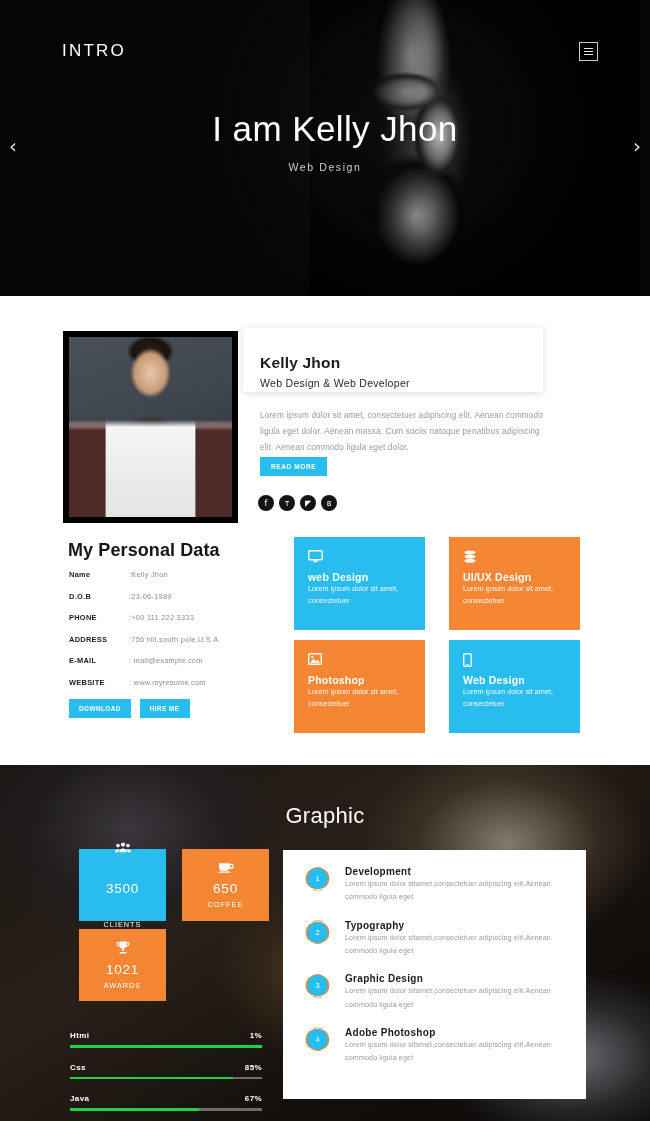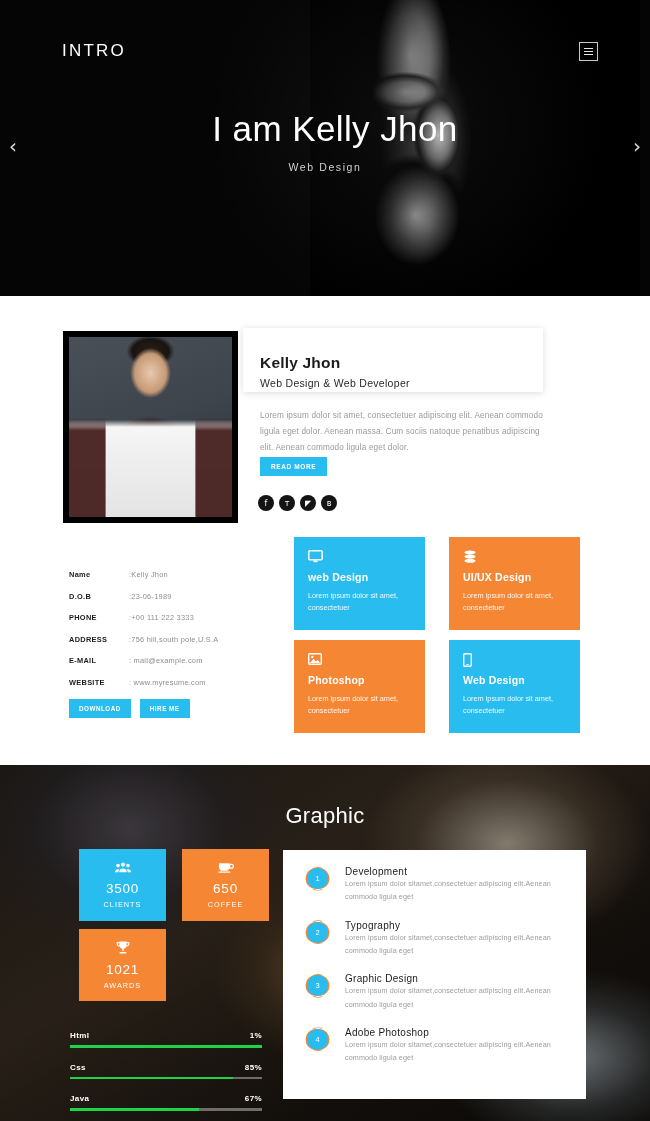--- a/index.html
+++ b/index.html
@@ -161,21 +161,21 @@
     position: absolute; left: 294px; top: 241px;
     width: 286px;
     display: grid; grid-template-columns: 131px 131px;
     gap: 10px 24px;
   }
   .svc-card { height: 93px; padding: 13px 14px 0 14px; color: #fff; }
   .svc-card.cyan { background: #29bcee; }
   .svc-card.orange { background: #f58634; }
   .svc-icon { height: 19px; font-size: 14px; line-height: 1; font-family: "DejaVu Sans", sans-serif; }
   .svc-card h3 { font-size: 10.5px; font-weight: 700; margin-top: 2px; letter-spacing: 0.2px; }
-  .svc-card p { font-size: 7.3px; line-height: 1.65; margin-top: 7px; color: rgba(255,255,255,0.92); }
+  .svc-card p { font-size: 7.3px; line-height: 1.65; color: rgba(255,255,255,0.92); }
 
   
   .services {
     position: absolute; left: 0; top: 765px;
     width: 650px; height: 356px;
     overflow: hidden;
     background:
       radial-gradient(ellipse 200px 140px at 78% 22%, #c4b8a6 0%, rgba(120,100,80,0.45) 45%, rgba(0,0,0,0) 72%),
       radial-gradient(ellipse 160px 120px at 52% 58%, #8a6a42 0%, rgba(90,65,38,0.5) 50%, rgba(0,0,0,0) 78%),
       radial-gradient(ellipse 190px 150px at 20% 18%, #55505a 0%, rgba(45,42,50,0.6) 50%, rgba(0,0,0,0) 80%),
@@ -190,21 +190,21 @@
     position: absolute; left: 0; top: 38px; width: 100%;
     text-align: center; color: #fff; font-size: 22px; font-weight: 400; letter-spacing: 0.3px;
     z-index: 3;
   }
   .stats {
     position: absolute; left: 79px; top: 84px;
     display: grid; grid-template-columns: 87px 87px; gap: 8px 16px;
     z-index: 3;
   }
   .stat { height: 72px; display: flex; flex-direction: column; align-items: center; justify-content: center; color: #fff; }
-  .stat.cyan { background: #29bcee; }
+  .stat.cyan { background: #29bcee; gap: 20px; }
   .stat.orange { background: #f58634; }
   .stat-icon { font-size: 13px; line-height: 1; margin-bottom: 6px; font-family: "DejaVu Sans", sans-serif; }
   .stat-num { font-size: 13.5px; letter-spacing: 0.8px; font-weight: 400; }
   .stat-label { font-size: 7.3px; letter-spacing: 1px; margin-top: 4px; }
 
   .skills { position: absolute; left: 70px; top: 266px; width: 192px; z-index: 3; }
   .skill { margin-bottom: 15px; }
   .skill-head { display: flex; justify-content: space-between; color: #fff; font-size: 8px; font-weight: 700; letter-spacing: 0.4px; margin-bottom: 5px; }
   .skill-track { height: 2.5px; background: rgba(220,220,220,0.45); }
   .skill-fill { height: 100%; background: #1fd348; }
@@ -223,21 +223,21 @@
     margin-right: 17px; margin-top: 2px;
     box-shadow: -1.5px 0 0 0 #f58634, 1.5px 0 0 0 #f58634;
     position: relative;
   }
   .svc-num::before {
     content: ""; position: absolute; inset: -1.5px;
     border-radius: 50%; border: 1.5px solid #f58634;
     clip-path: polygon(0 0, 30% 0, 30% 100%, 0 100%, 100% 100%, 70% 100%, 70% 0, 100% 0);
     z-index: -1;
   }
-  .svc-body h4 { font-size: 10px; font-weight: 400; color: #1c1c1c; letter-spacing: 0.3px; }
+  .svc-body h4 { font-size: 10px; font-weight: 700; color: #1c1c1c; letter-spacing: 0.3px; }
   .svc-body p { font-size: 7.2px; line-height: 1.85; color: #9c9c9c; letter-spacing: 0.1px; }
 </style>
 </head>
 <body>
 
 <div class="page">
 
   <section class="hero">
     <div class="hero-portrait"></div>
     <div class="hero-grain"></div>
@@ -274,20 +274,21 @@
     <p class="about-text">Lorem ipsum dolor sit amet, consectetuer adipiscing elit. Aenean commodo ligula eget dolor. Aenean massa. Cum sociis natoque penatibus adipiscing elit. Aenean commodo ligula eget dolor.</p>
     <button class="readmore">READ MORE</button>
 
     <div class="social">
       <span>f</span>
       <span>ᴛ</span>
       <span>◤</span>
       <span>в</span>
     </div>
 
+    <h2 class="pd-title">My Personal Data</h2>
 
     <div class="pd-list">
       <div class="pd-row">
         <div class="pd-label">Name</div>
         <div class="pd-value">:Kelly Jhon</div>
       </div>
       <div class="pd-row">
         <div class="pd-label">D.O.B</div>
         <div class="pd-value">:23-06-1989</div>
       </div>

